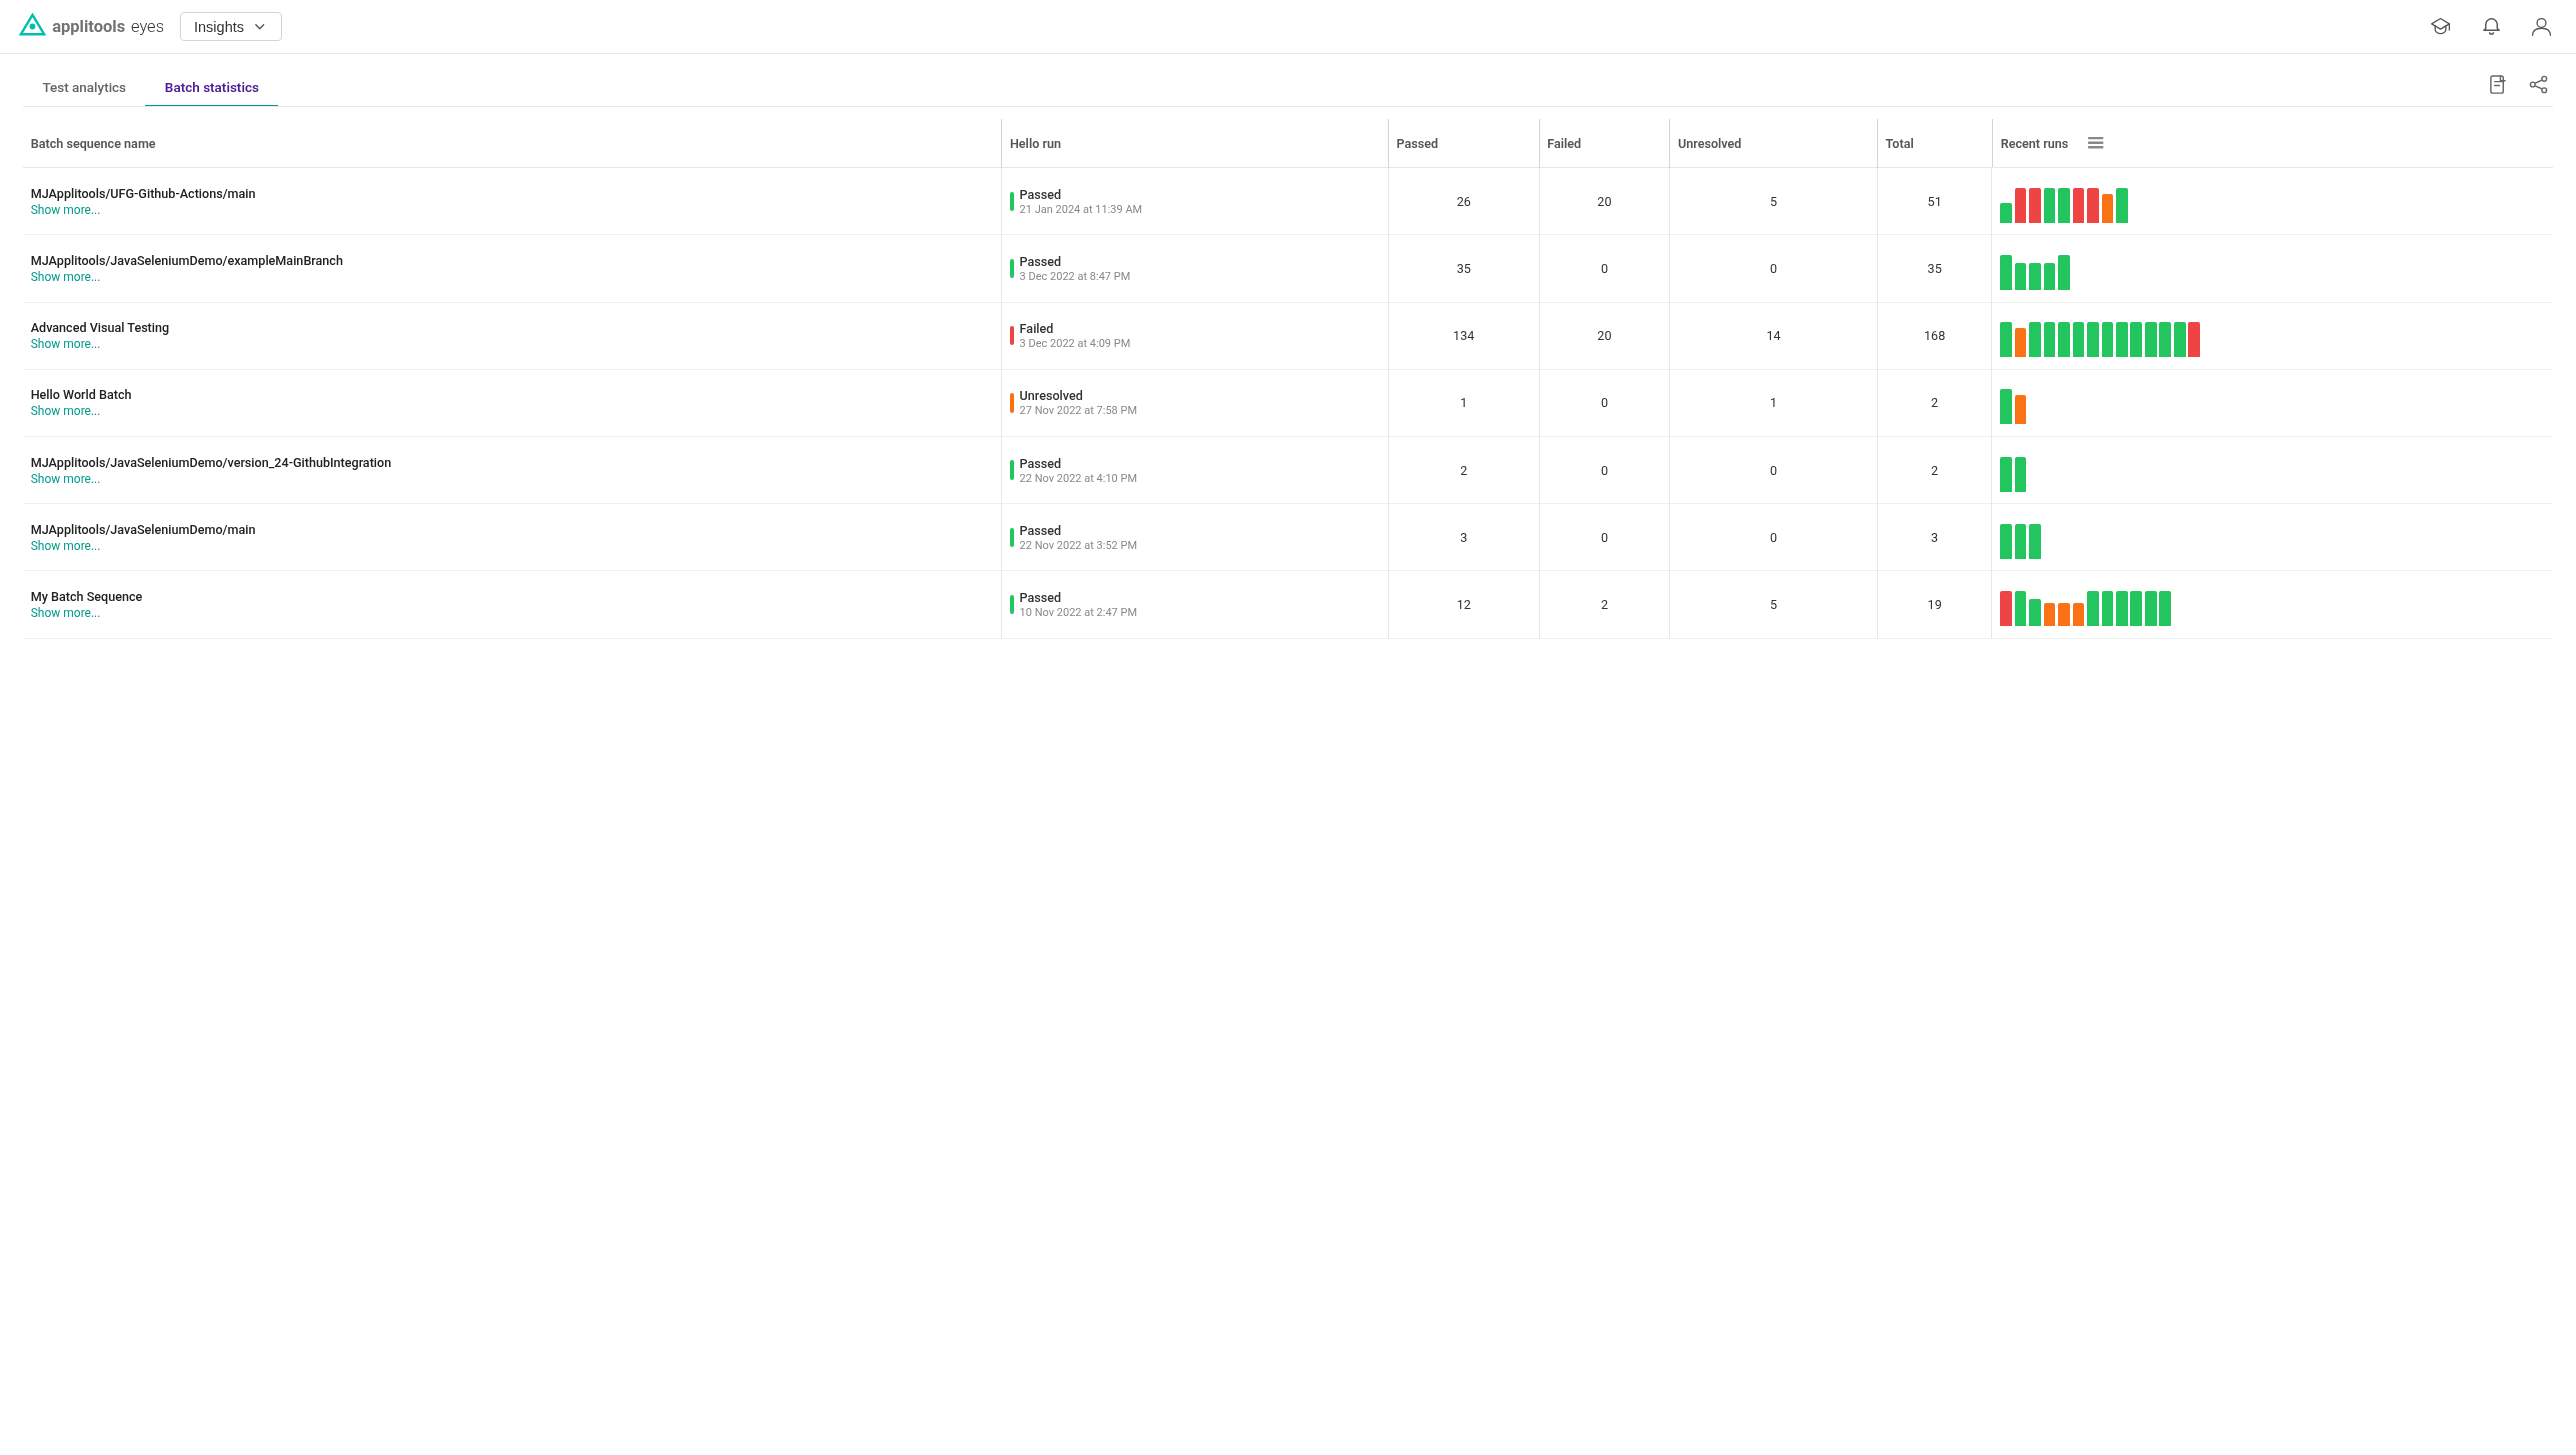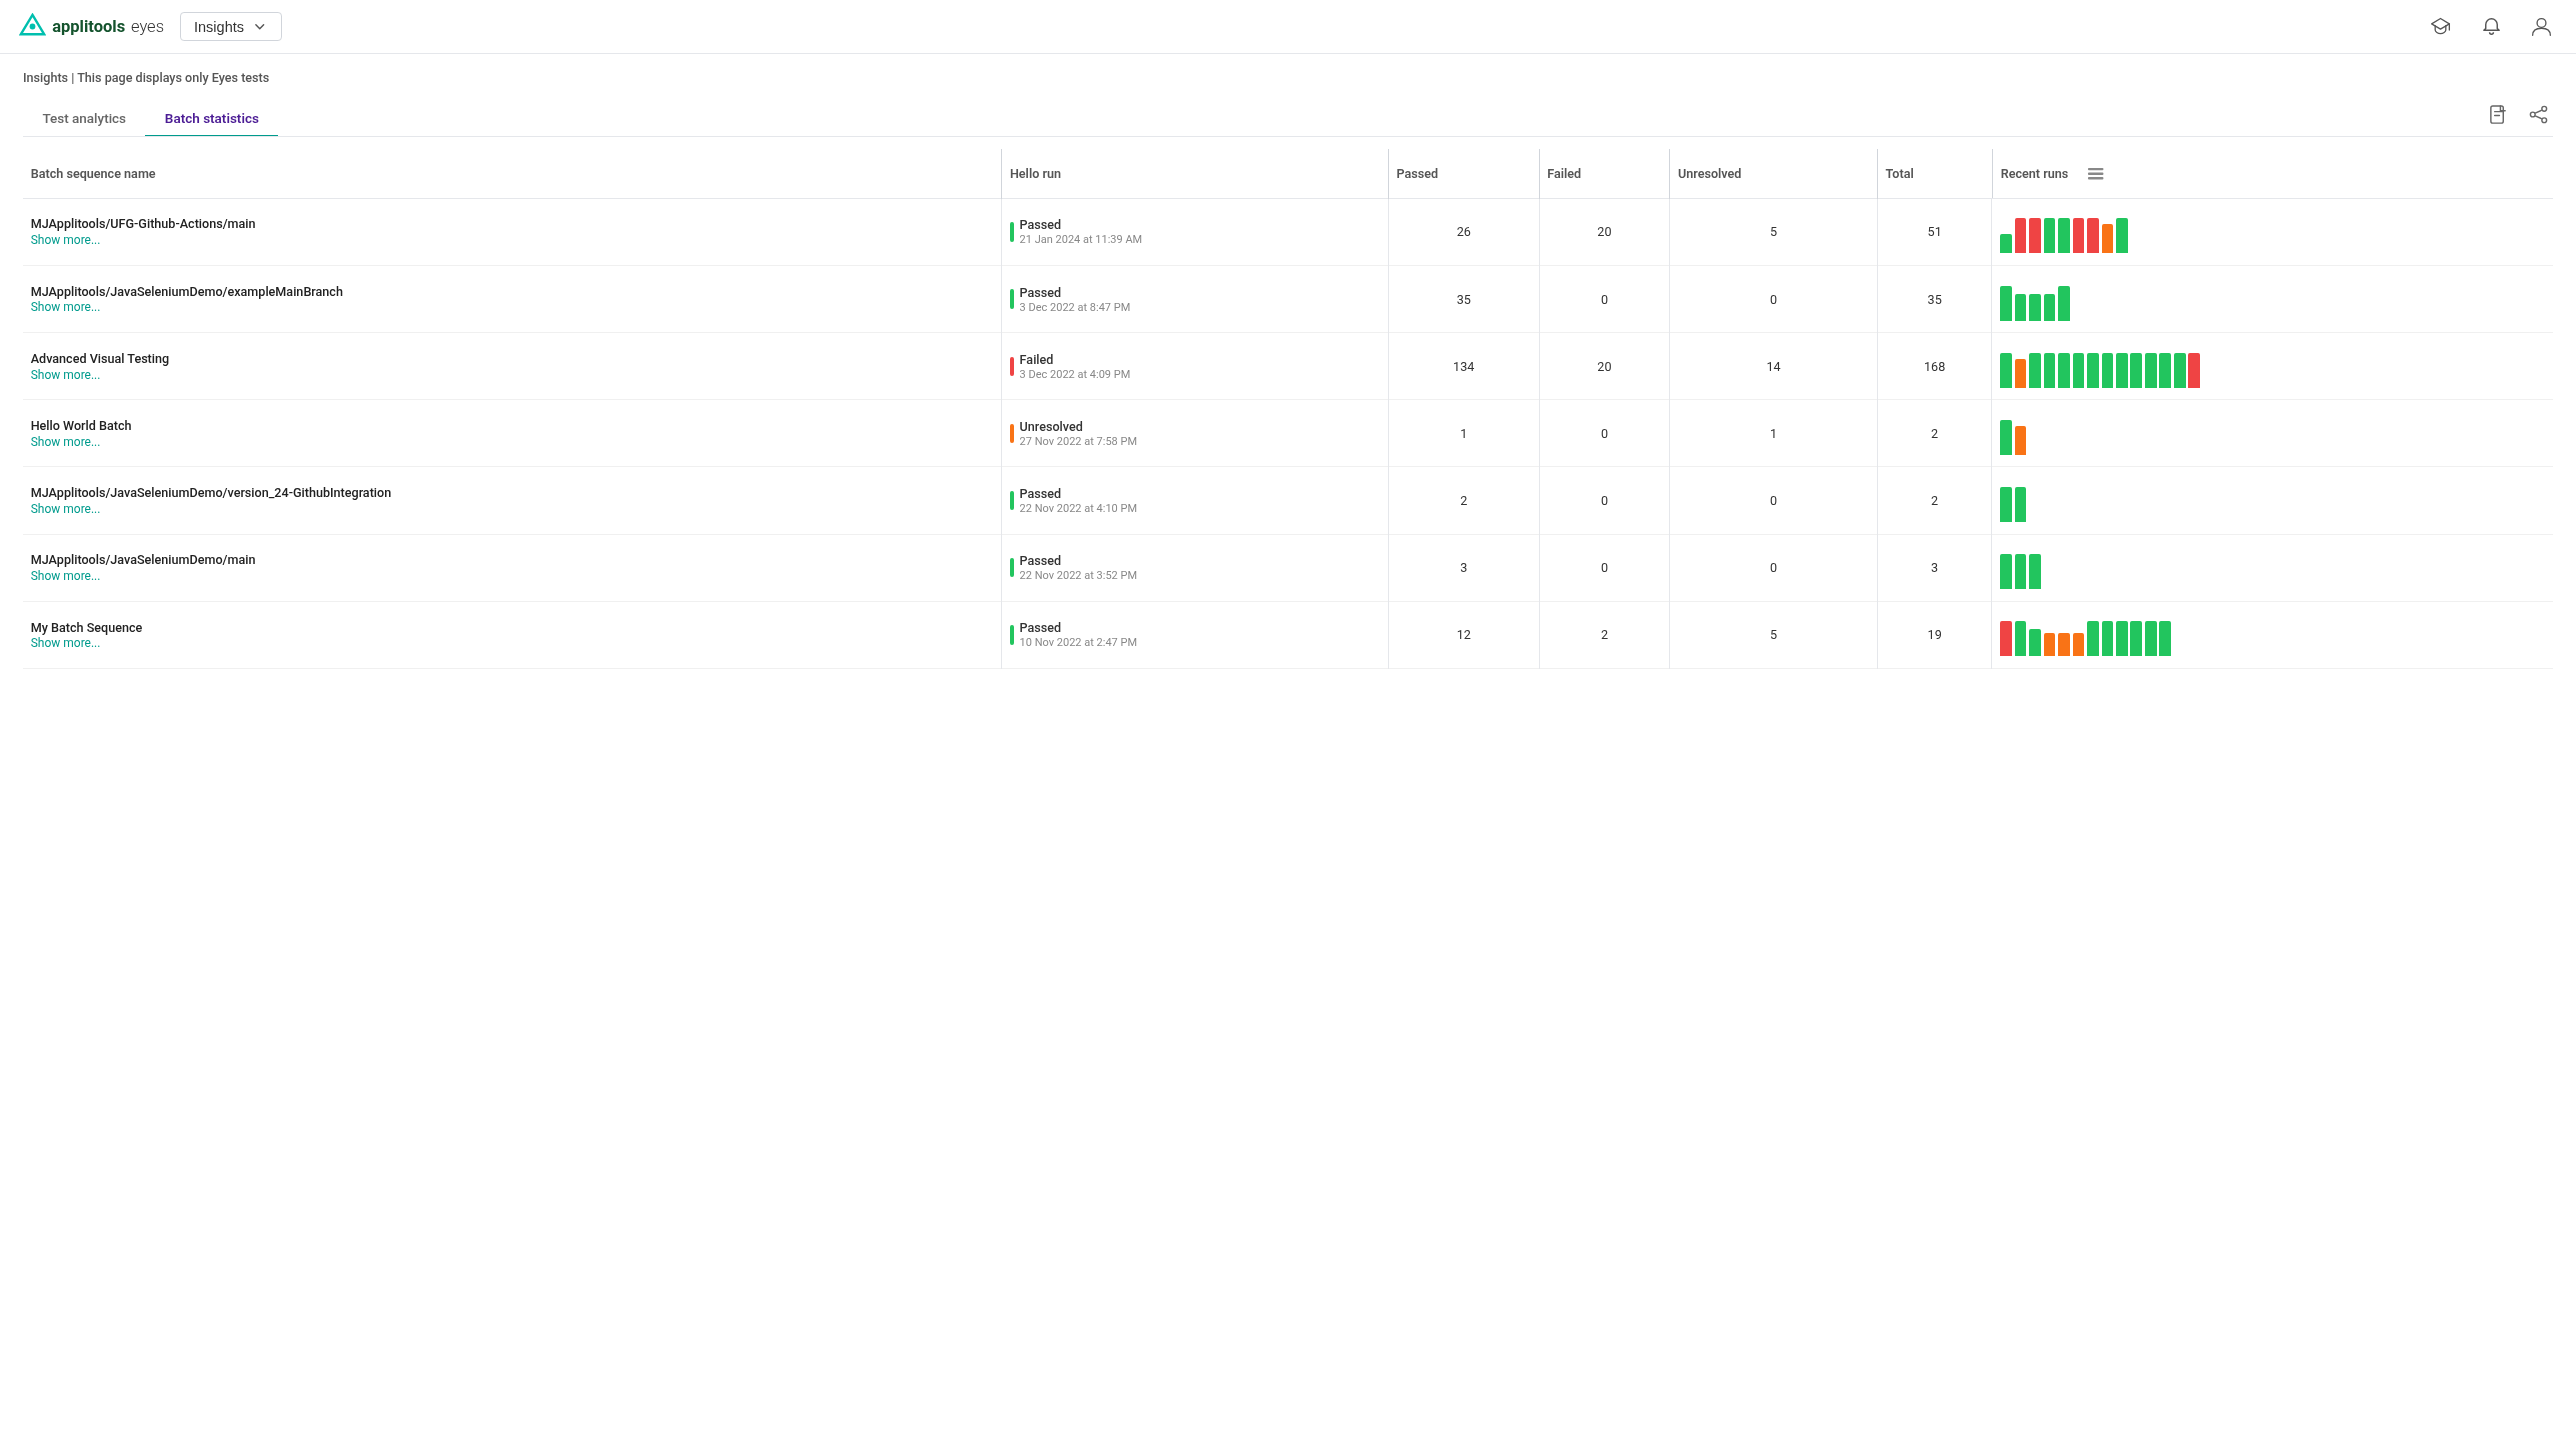--- a/index.html
+++ b/index.html
@@ -177,21 +177,21 @@
 <body>
 
 <header class="header">
   <div class="header-left">
     <div class="logo">
 
       <svg width="27" height="27" viewBox="0 0 28 28">
         <polygon points="14,2 26,22 2,22" fill="none" stroke="#00bfae" stroke-width="2.5"></polygon>
         <circle cx="14" cy="14" r="3" fill="#00bfae"></circle>
       </svg>
-      <span style="font-size:16.5px;font-weight:700;color:#14532d;">applitools</span>
+      <span style="font-size:16.5px;font-weight:700;color:#737373;">applitools</span>
       <span style="font-size:16.5px;font-weight:300;color:#333;">eyes</span>
     </div>
 
     <button class="dropdown-btn">
       <span>Insights</span>
       <svg width="15.5" height="15.5" viewBox="0 0 16 16" fill="none">
         <path d="M4 6l4 4 4-4" stroke="#555" stroke-width="1.5" stroke-linecap="round" stroke-linejoin="round"></path>
       </svg>
     </button>
   </div>
@@ -214,21 +214,20 @@
       <svg width="25" height="25" viewBox="0 0 26 26" fill="none">
         <circle cx="13" cy="9" r="5" stroke="#555" stroke-width="1.5"></circle>
         <path d="M3 23c0-5.523 4.477-8 10-8s10 2.477 10 8" stroke="#555" stroke-width="1.5" stroke-linecap="round"></path>
       </svg>
     </button>
   </div>
 </header>
 
 <main class="main">
 
-  <p class="page-subtitle">Insights | This page displays only Eyes tests</p>
 
 
   <div class="tabs-row">
     <div class="tabs">
       <div class="tab">
         <span>Test analytics</span>
       </div>
       <div class="tab active">
         <span>Batch statistics</span>
       </div>

